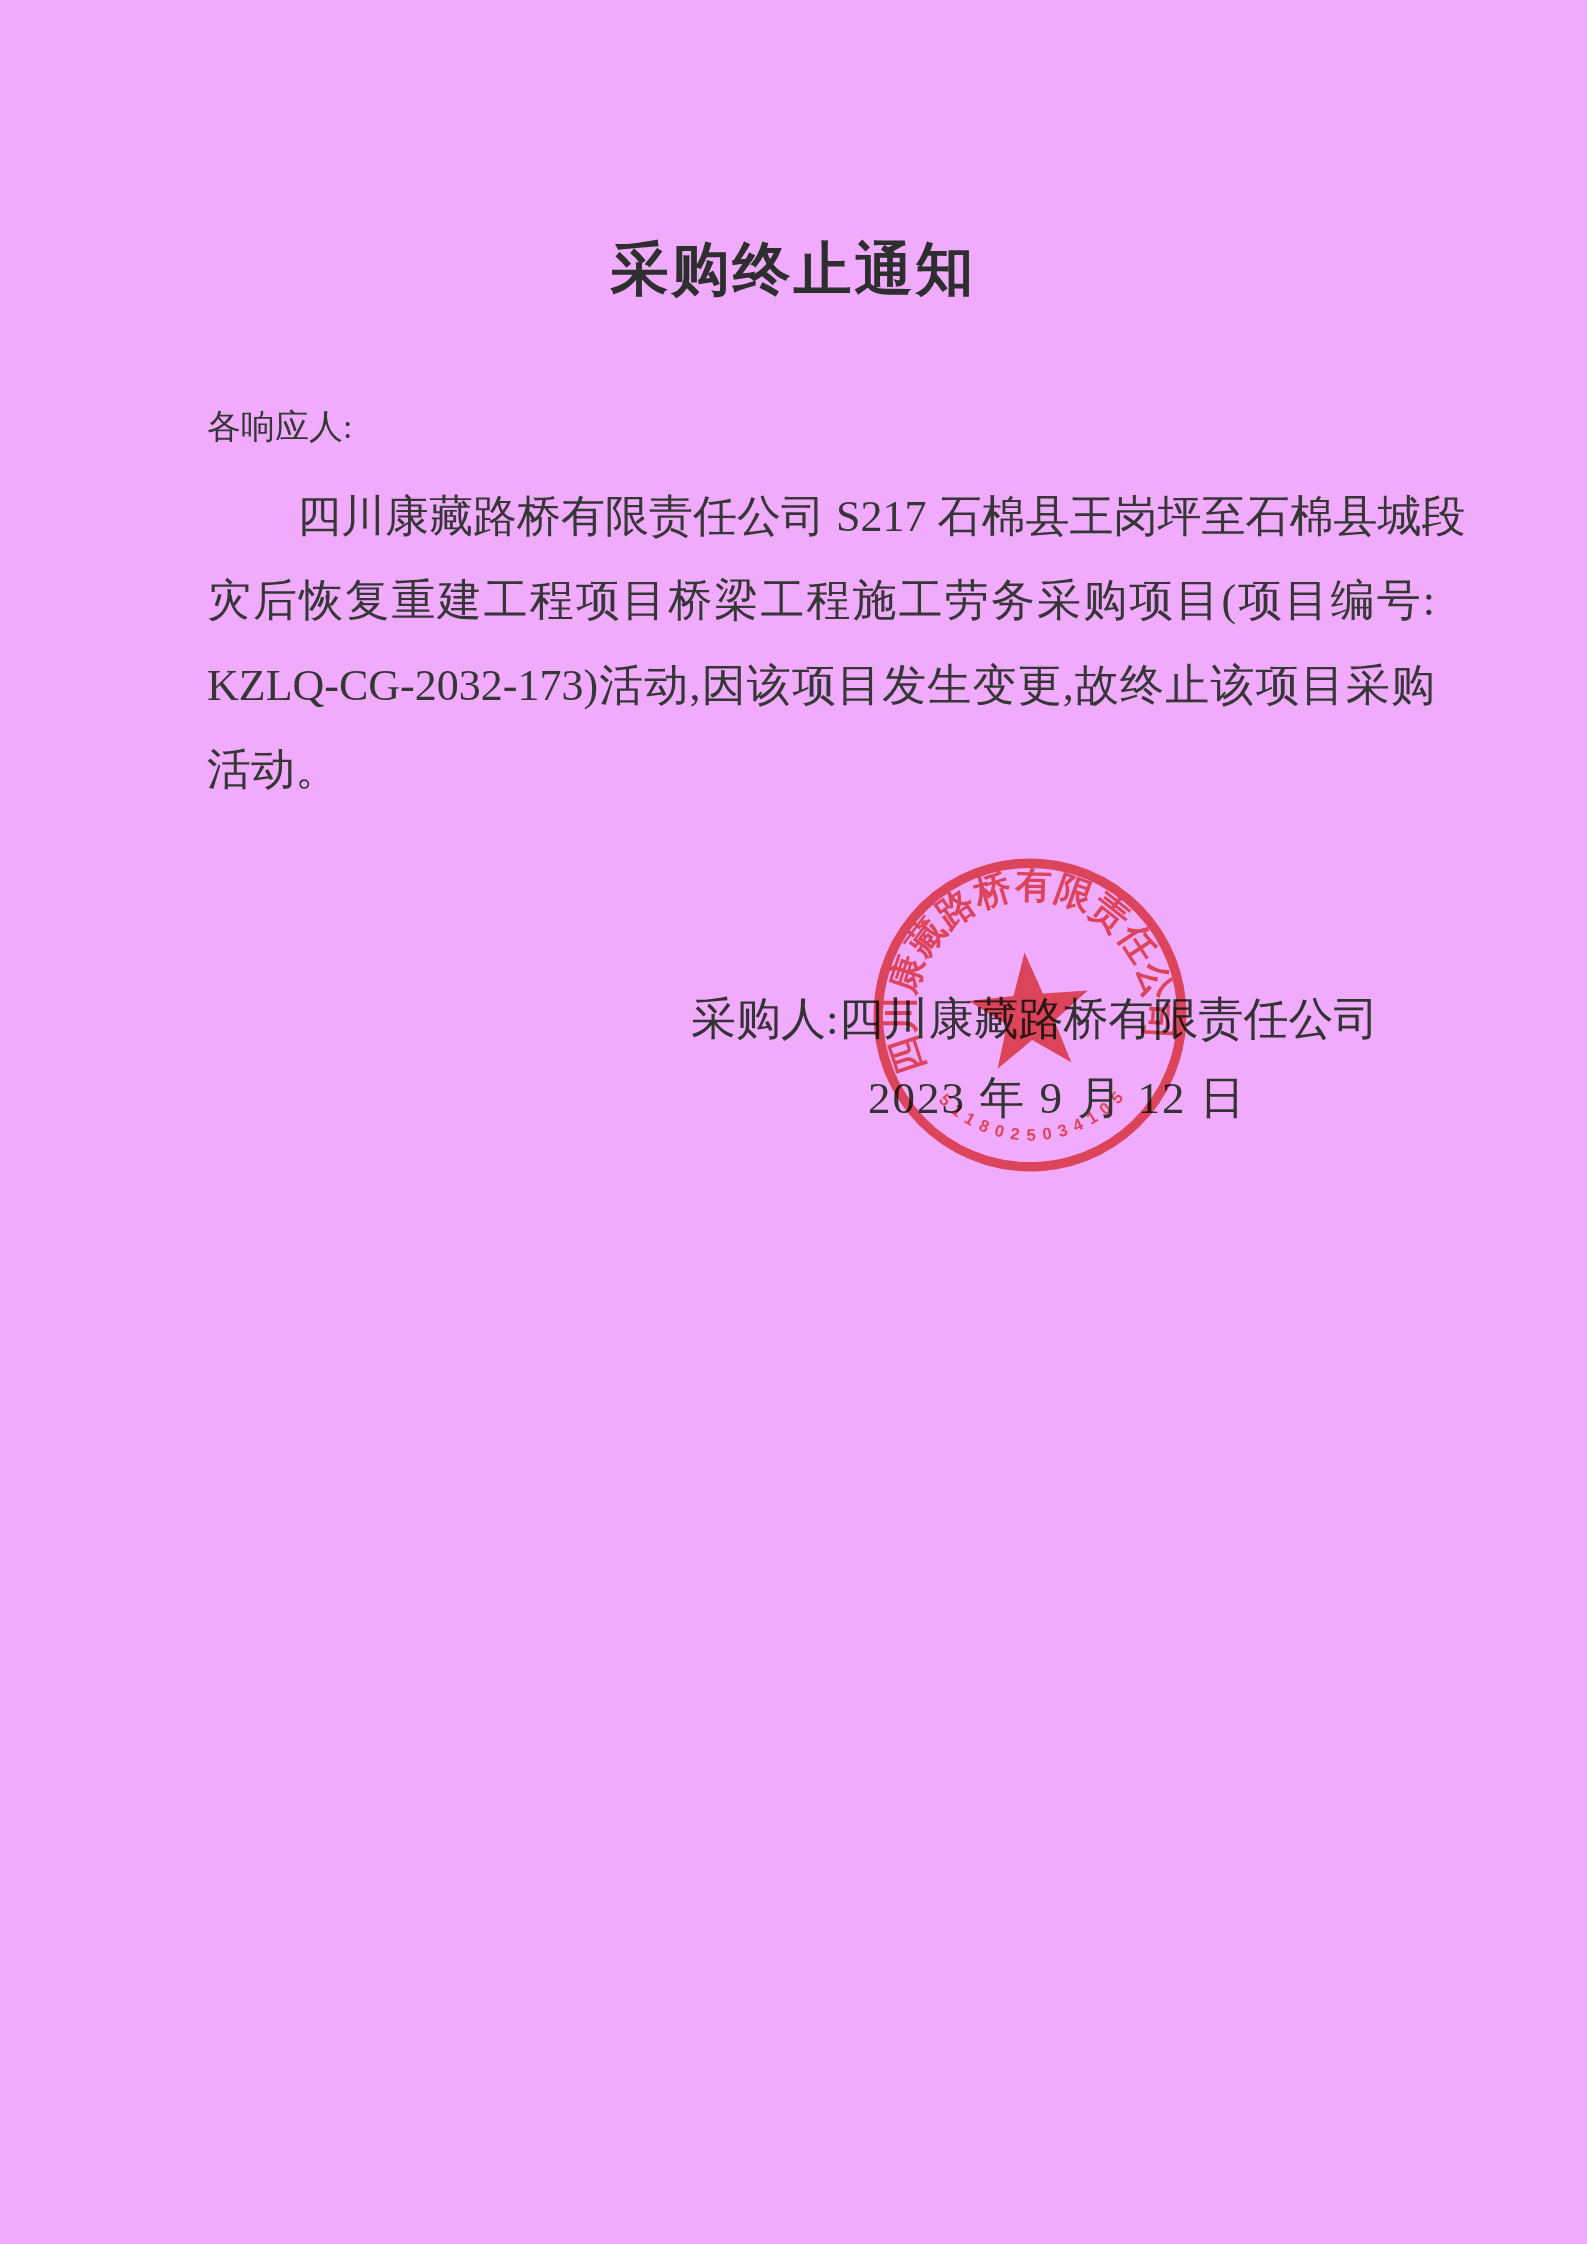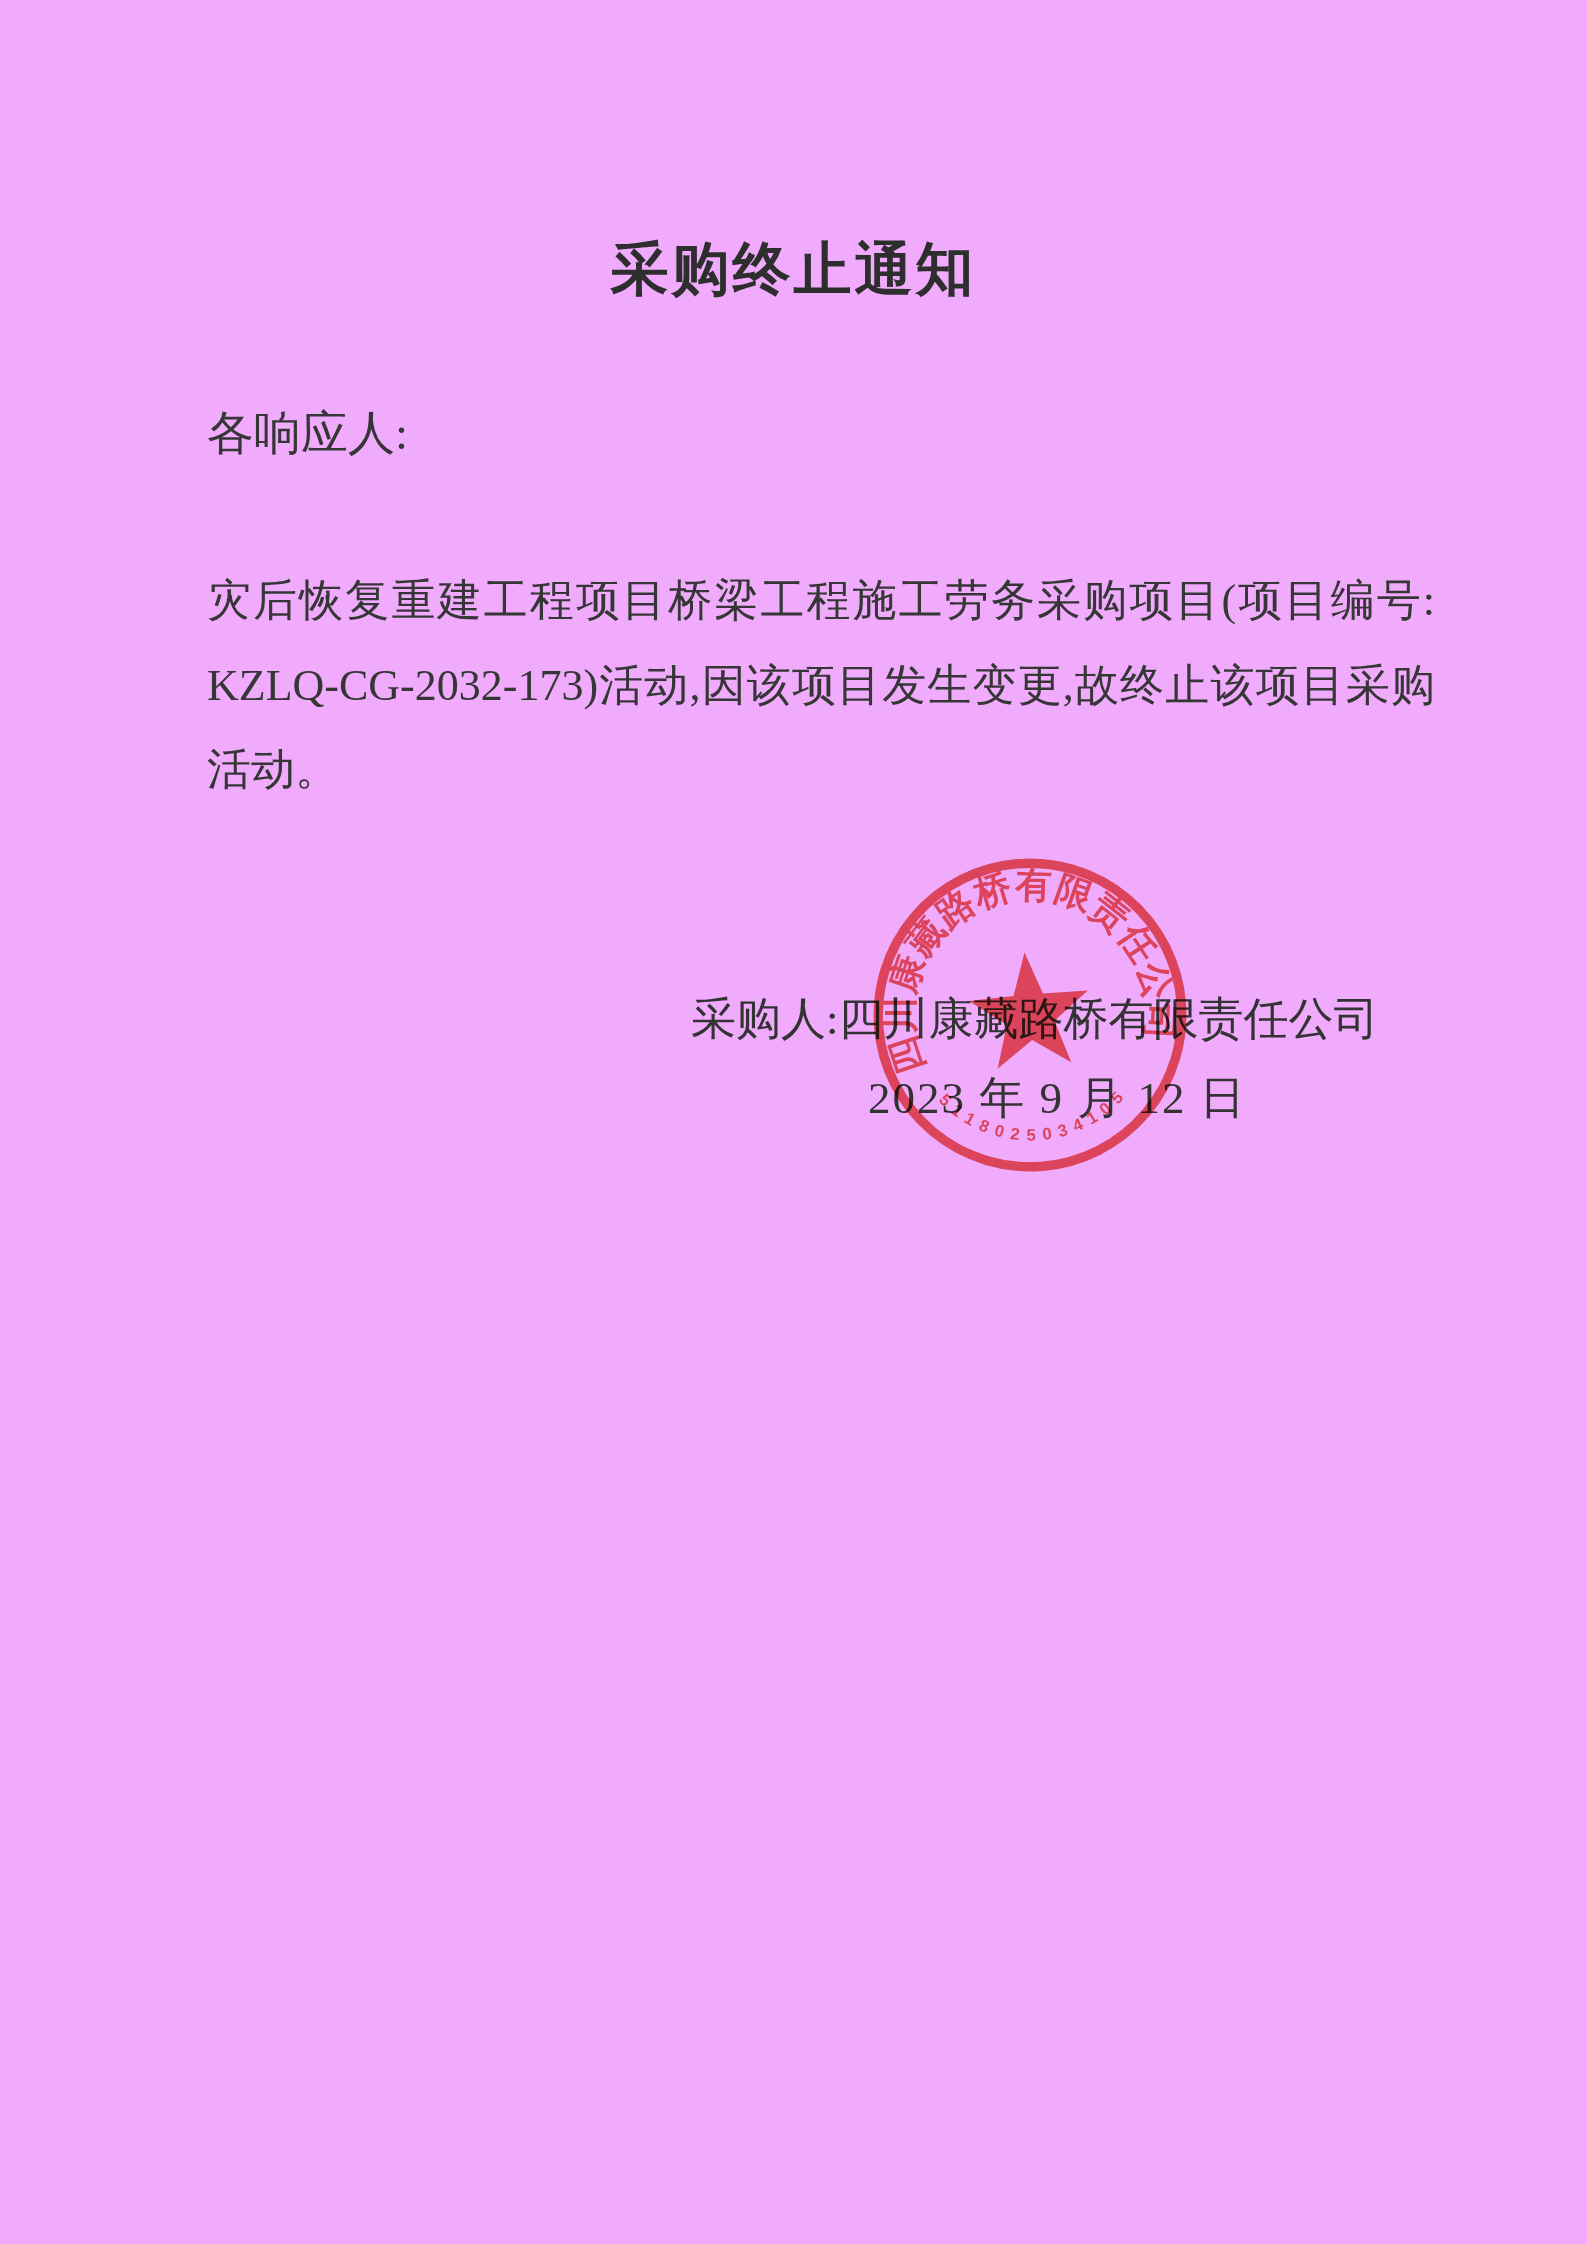--- a/index.html
+++ b/index.html
@@ -25,21 +25,21 @@
     font-size: 58px;
     font-weight: bold;
     letter-spacing: 3px;
     color: #2e2e2e;
     white-space: nowrap;
   }
   .salutation {
     position: absolute;
     left: 207px;
     top: 410px;
-    font-size: 47px;
+    font-size: 34px;
     line-height: 1;
     white-space: nowrap;
   }
   .body-line {
     position: absolute;
     left: 207px;
     width: 1228px;
     font-size: 44px;
     line-height: 1.1;
     text-align: justify;
@@ -95,20 +95,21 @@
 </style>
 </head>
 <body>
 
 <div class="page">
 
   <div class="doc-title">采购终止通知</div>
 
   <div class="salutation">各响应人:</div>
 
+  <div class="body-line indent line-1">四川康藏路桥有限责任公司 S217 石棉县王岗坪至石棉县城段</div>
 
   <div class="body-line line-2">灾后恢复重建工程项目桥梁工程施工劳务采购项目(项目编号:</div>
 
   <div class="body-line line-3">KZLQ-CG-2032-173)活动,因该项目发生变更,故终止该项目采购</div>
 
   <div class="body-line last line-4">活动。</div>
 
   <div class="signature-line">
     <span>采购人:</span><span>四川康藏路桥有限责任公司</span>
   </div>

